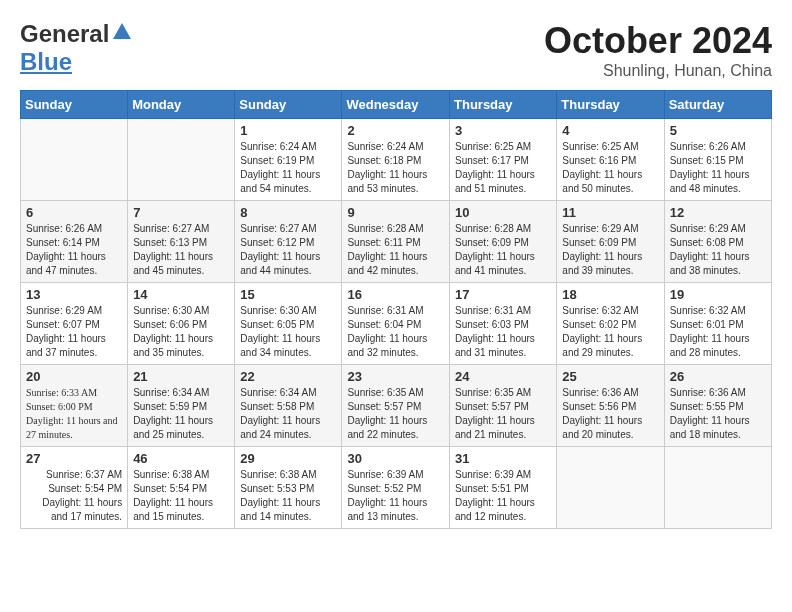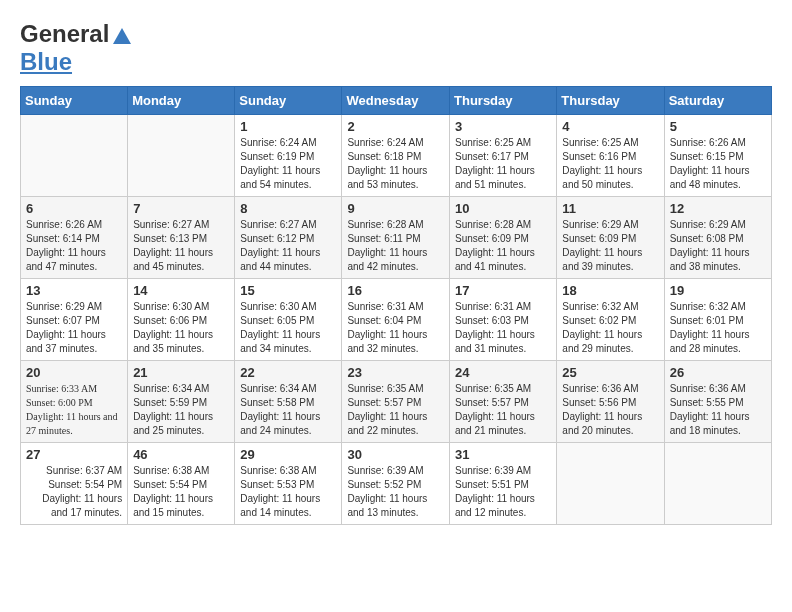--- a/index.html
+++ b/index.html
@@ -69,38 +69,42 @@
     .day-info {
       font-size: 10px;
       line-height: 1.4;
       color: #333;
     }
     .empty-cell {
       background: #f9f9f9 !important;
     }
     .logo-row {
       display: flex;
-      align-items: flex-end;
+      align-items: center;
     }
     .logo-text-general { color: #333; font-size: 24px; font-weight: bold; }
     .logo-text-blue { color: #3a7abf; font-size: 24px; font-weight: bold; text-decoration: underline; }
   </style>
 </head>
 <body>
 
 <div class="header">
   <div class="logo">
     <div class="logo-row">
       <span class="logo-text-general">General</span>
       <svg width="22" height="22" viewBox="0 0 22 22" style="margin-left:2px;margin-top:-4px;">
         <polygon points="11,2 20,18 2,18" fill="#3a7abf"></polygon>
       </svg>
     </div>
     <span class="logo-text-blue">Blue</span>
   </div>
+  <div class="title-block">
+    <div class="month-title">October 2024</div>
+    <div class="location">Shunling, Hunan, China</div>
+  </div>
 </div>
 
 <table class="calendar">
   <thead>
     <tr>
     <th>Sunday</th>
         <th>Monday</th>
         <th>Sunday</th>
         <th>Wednesday</th>
         <th>Thursday</th>

